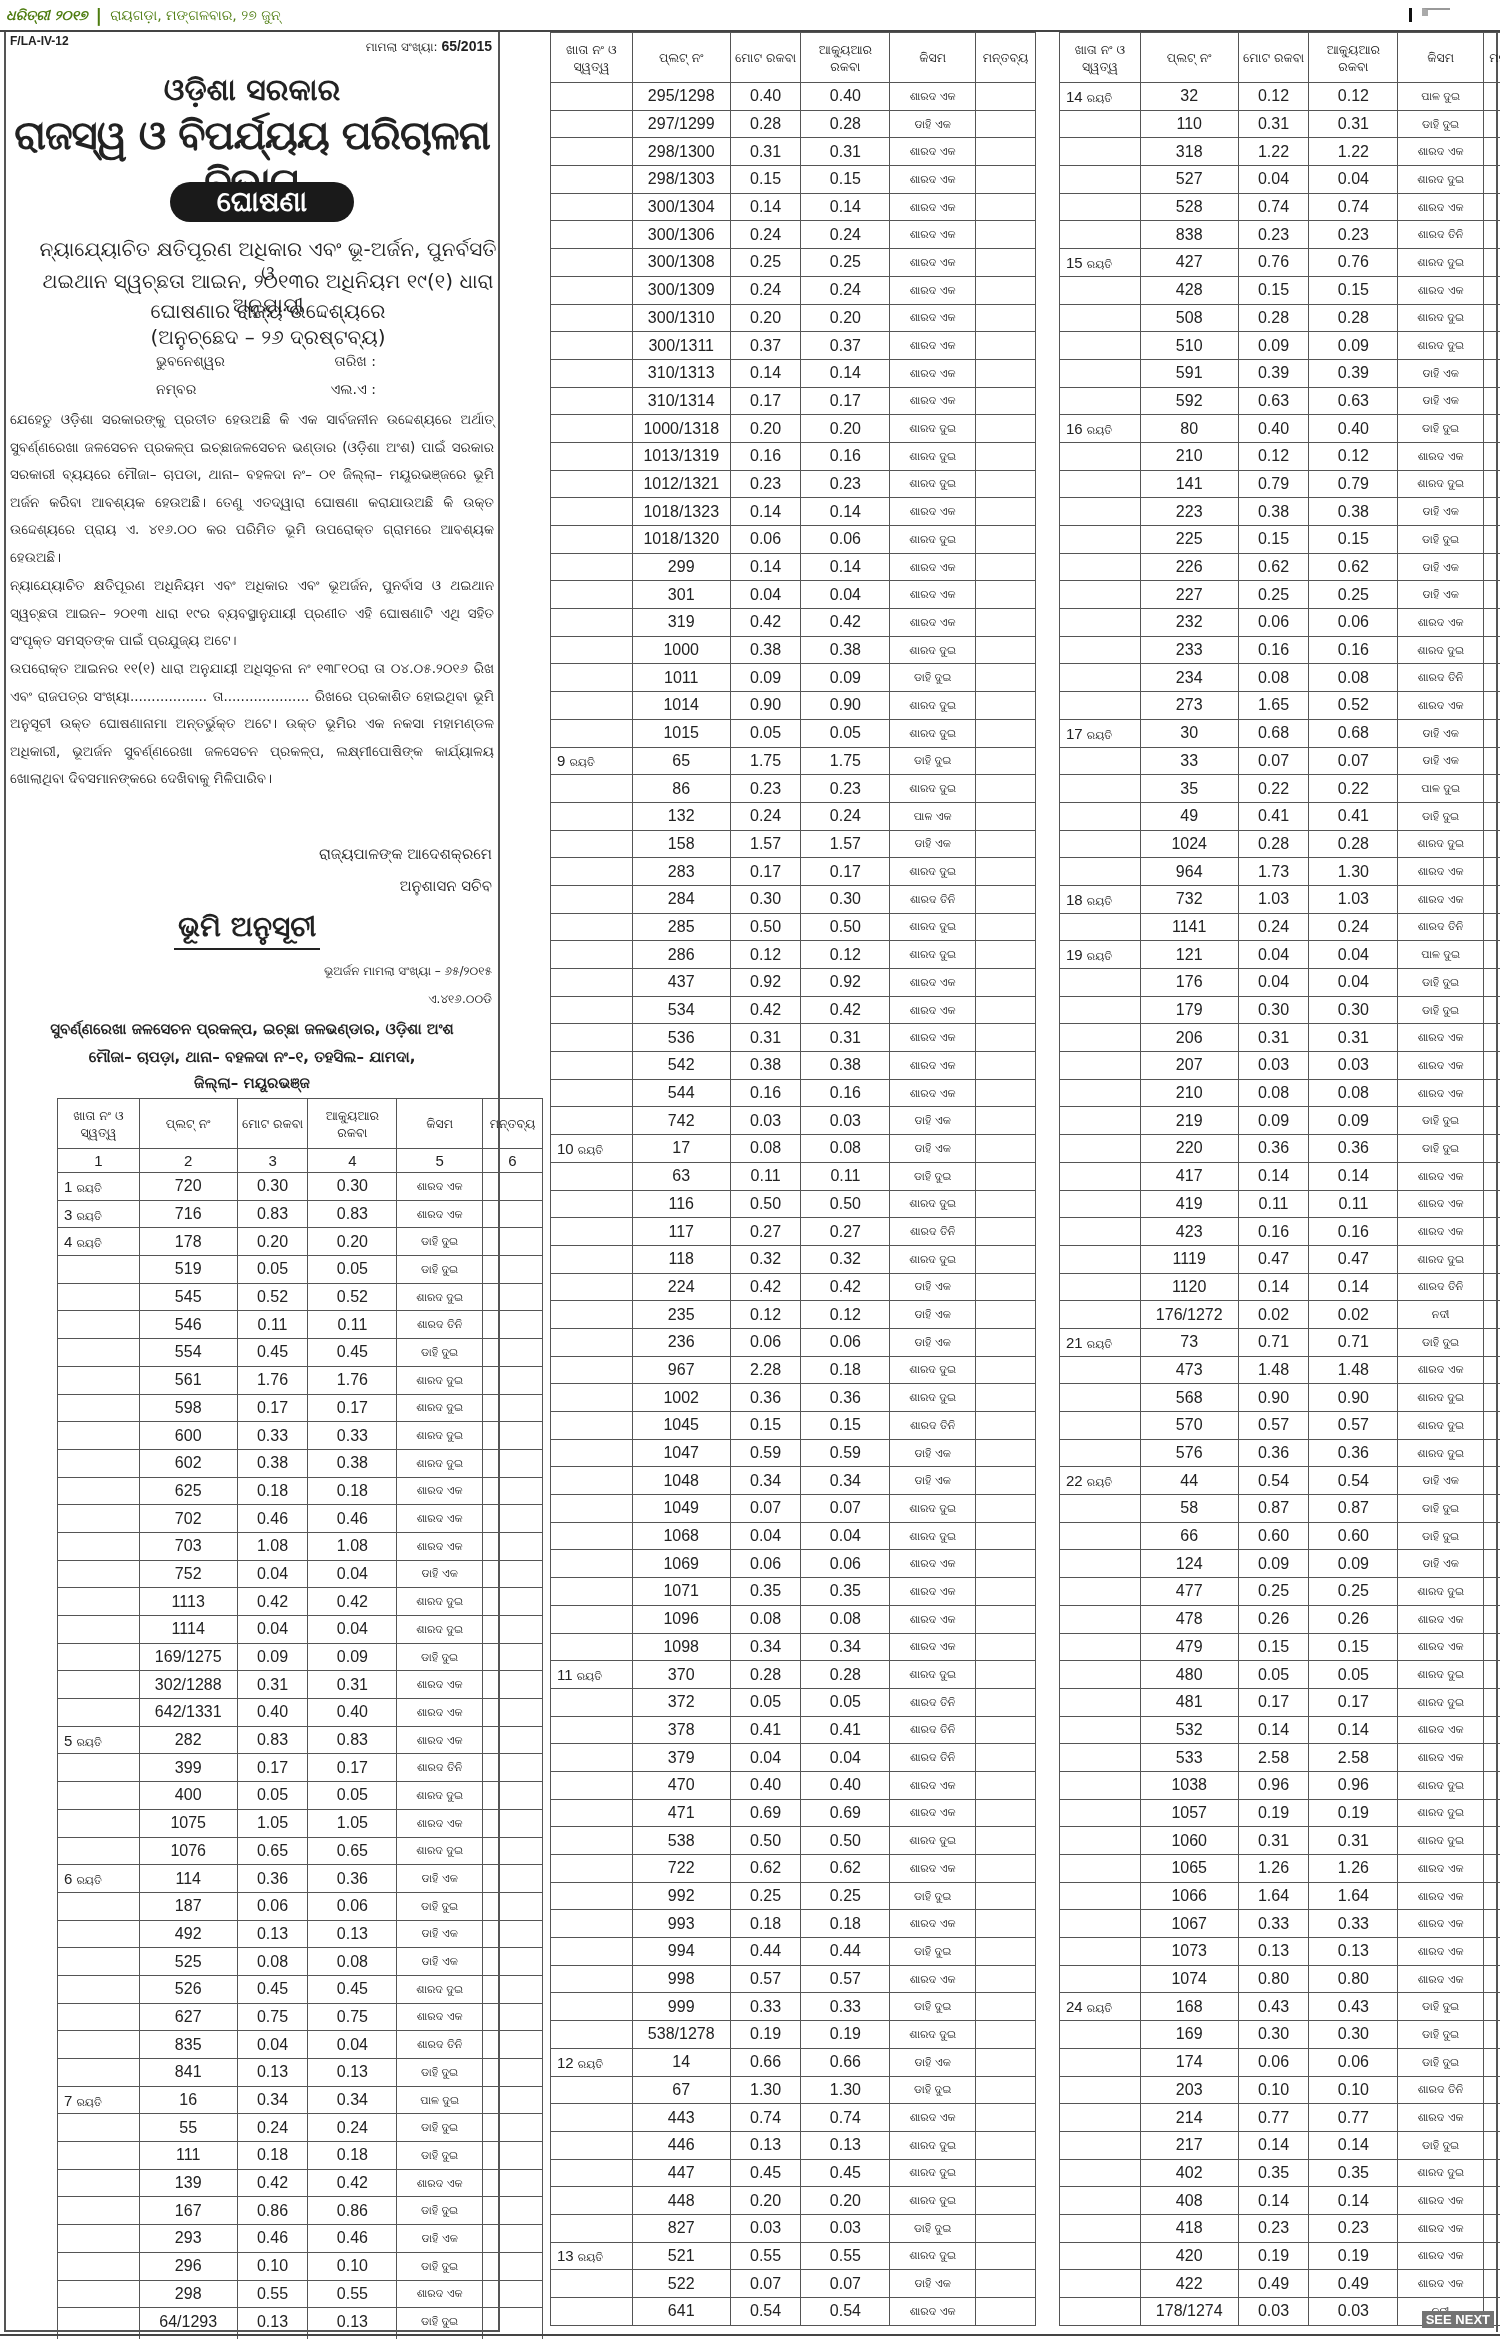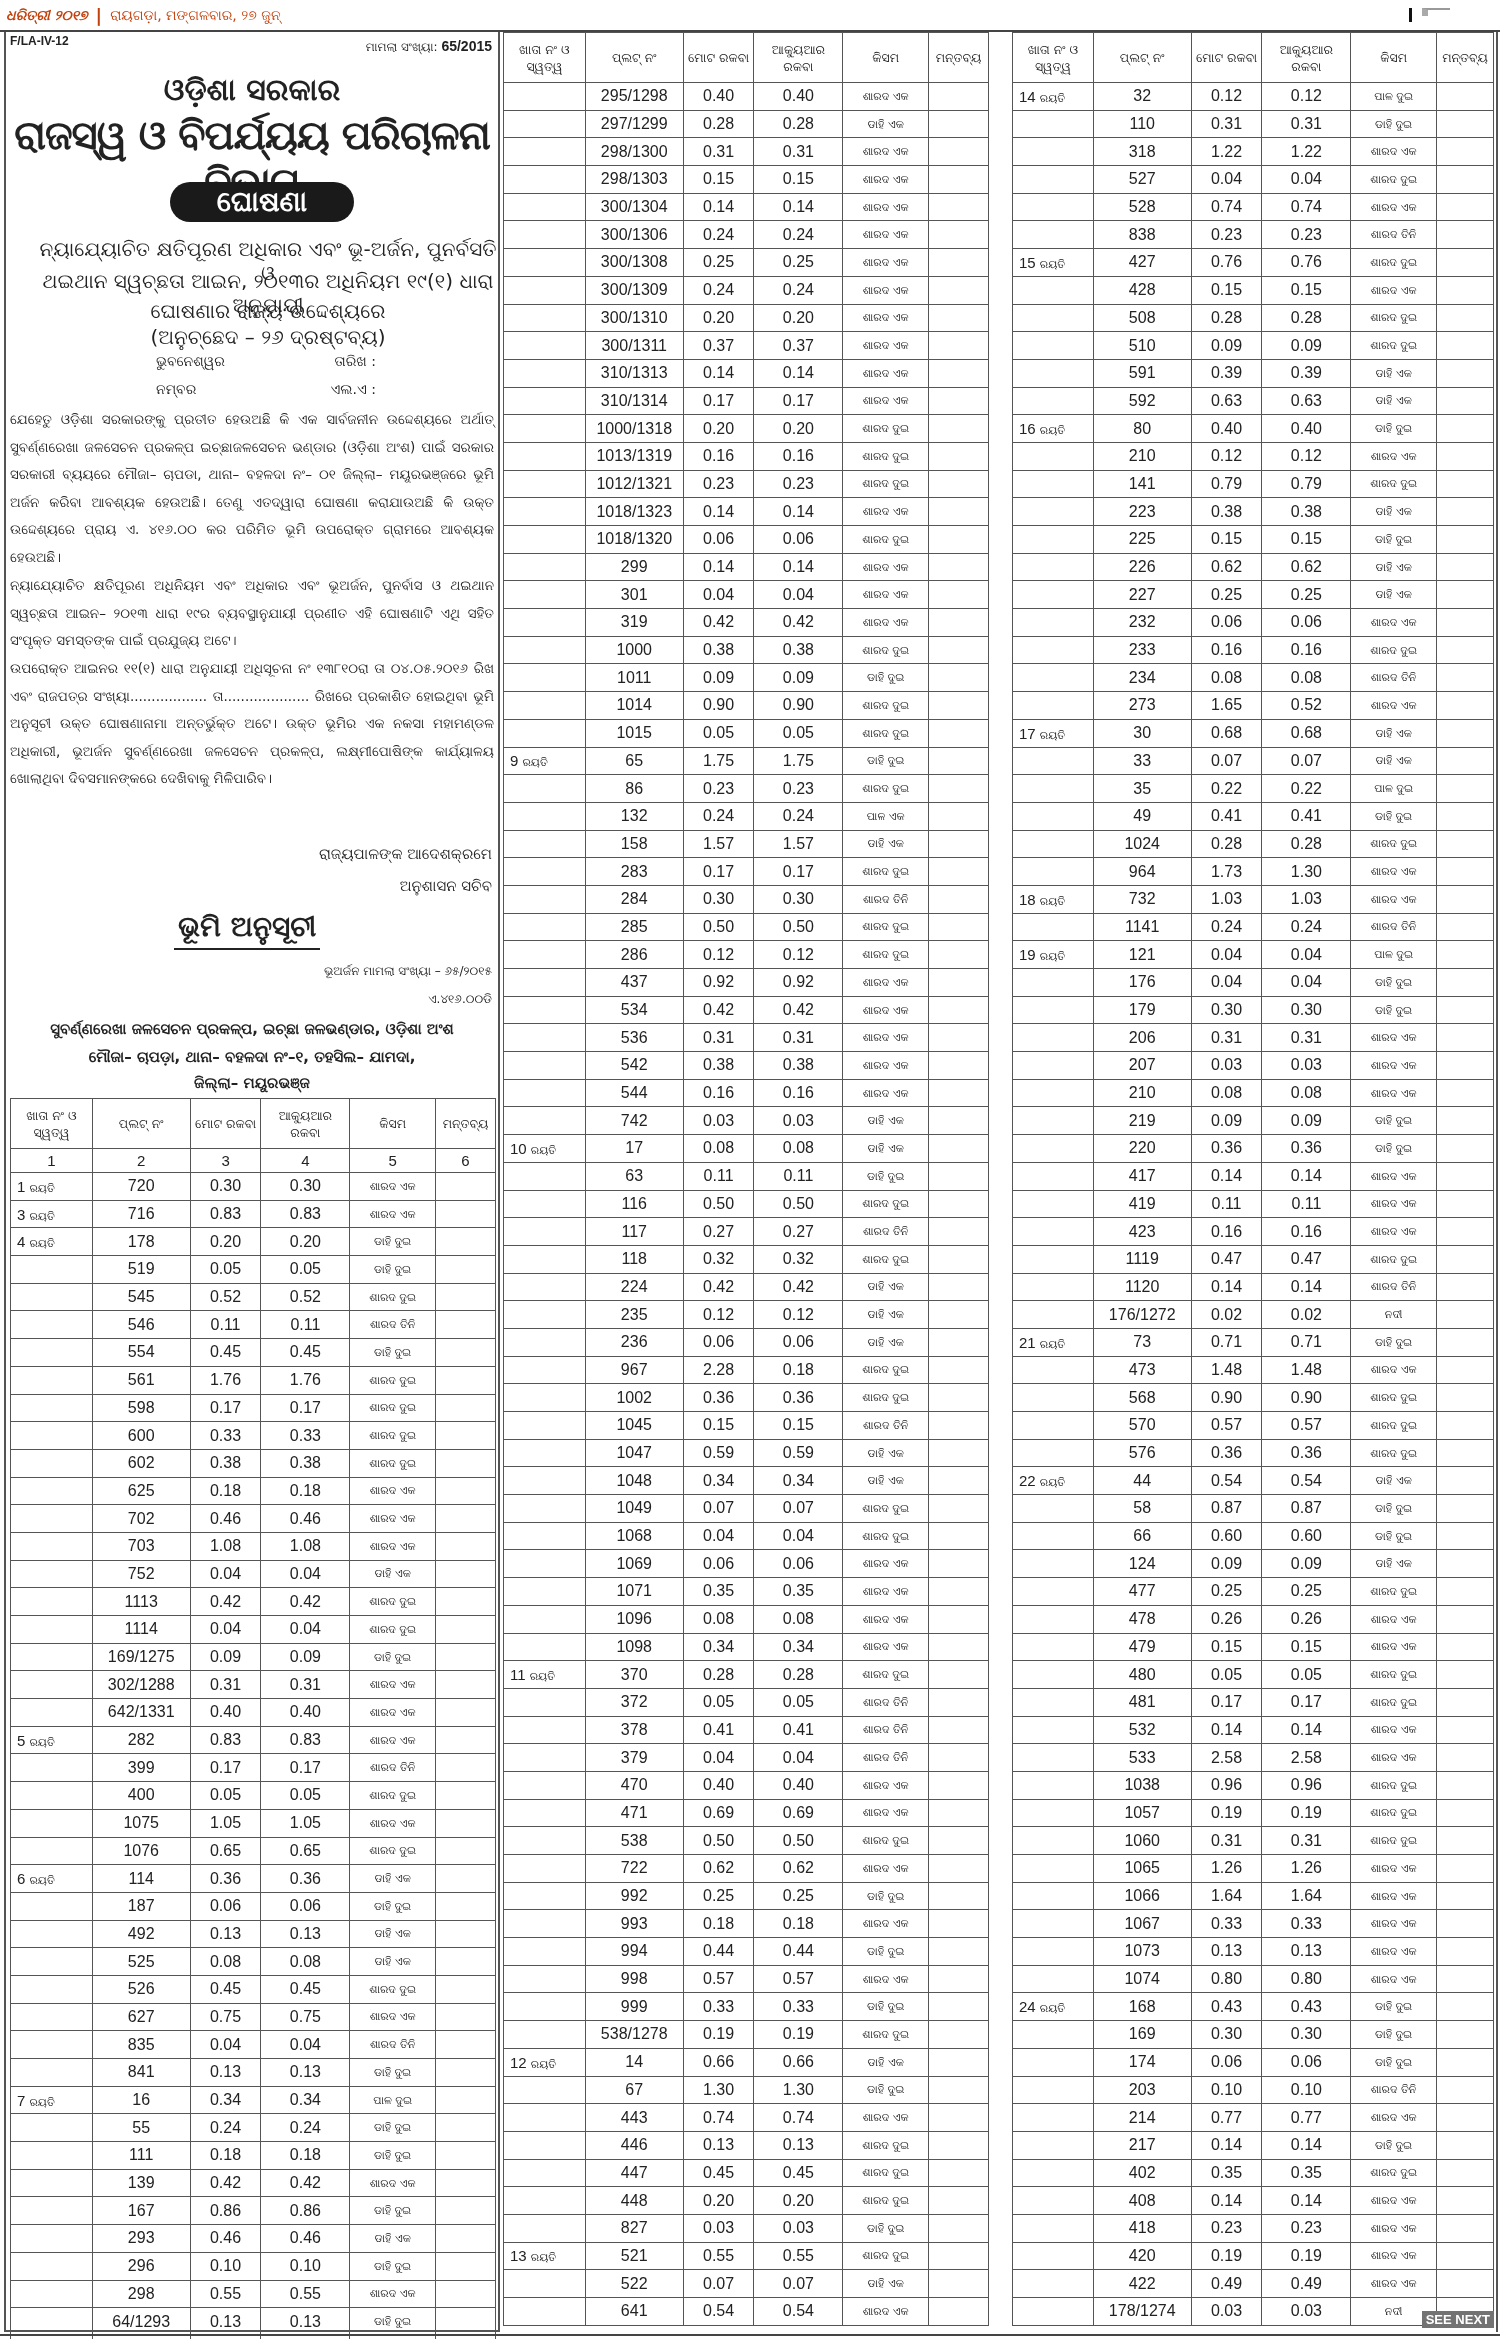--- a/index.html
+++ b/index.html
@@ -2,21 +2,21 @@
 <html><head>
 <meta charset="utf-8">
 <style>
   * { box-sizing: border-box; margin: 0; padding: 0; }
   body {
     width: 1500px; height: 2339px; background: #ffffff; color: #222;
     font-family: "DejaVu Sans", sans-serif; position: relative; overflow: hidden;
   }
   .masthead {
     position: absolute; left: 6px; top: 2px; height: 26px;
-    display: flex; align-items: center; gap: 8px; font-size: 14px; color: #c2410c;
+    display: flex; align-items: center; gap: 8px; font-size: 14px; color: #4d7c0f;
   }
   .masthead .paper { font-style: italic; font-weight: bold; }
   .masthead .sep { font-weight: bold; font-size: 18px; }
   .corner-mark { position: absolute; right: 50px; top: 8px; width: 28px; height: 8px; border-top: 2px solid #999; border-left: 6px solid #aaa; }
   .corner-bar { position: absolute; right: 88px; top: 8px; width: 3px; height: 14px; background: #111; }
   .topline { position: absolute; left: 0; right: 0; top: 30px; border-top: 2px solid #444; }
 
   .col-left {
     position: absolute; left: 4px; top: 32px; width: 496px; height: 2300px;
     border: 2px solid #555; border-top: none;
@@ -32,21 +32,21 @@
     font-weight: bold; display: flex; align-items: center; justify-content: center;
   }
   .act-line { position: absolute; left: 0; right: 0; text-align: center; font-size: 20px; margin-left: 32px; }
   .place-row { position: absolute; left: 150px; width: 220px; display: flex; justify-content: space-between; font-size: 14px; }
   .para { position: absolute; left: 4px; right: 4px; font-size: 13.5px; line-height: 27.5px; text-align: justify; }
   .sign { position: absolute; right: 6px; font-size: 15px; text-align: right; }
   .schedule-title { position: absolute; left: 168px; top: 878px; font-size: 28px; font-weight: bold; border-bottom: 2px solid #222; padding: 0 4px 4px 4px; }
   .right-line { position: absolute; right: 6px; font-size: 12px; }
   .center-line { position: absolute; left: 0; right: 0; text-align: center; font-size: 15px; font-weight: bold; }
 
-  table.land { border-collapse: collapse; position: absolute; font-size: 14.5px; }
+  table.land { border-collapse: collapse; position: absolute; font-size: 14.5px; margin-left: 47px; }
   table.land th, table.land td { border: 1px solid #555; text-align: center; padding: 0 2px; height: 27.7px; }
   table.land th { font-weight: normal; font-size: 12.5px; height: 50px; line-height: 17px; }
   table.land td.num { font-family: "Liberation Sans", sans-serif; font-size: 16px; }
   table.land td.kind { font-size: 11px; }
   table.land td.kh { text-align: left; padding-left: 6px; font-family: "Liberation Sans", sans-serif; font-size: 15px; }
   table.land td.kh small { font-family: "DejaVu Sans", sans-serif; font-size: 11px; }
   table.land tr.colnums td { height: 24px; font-family: "Liberation Sans", sans-serif; font-size: 15px; }
 
   .col-mid { position: absolute; left: 503px; top: 32px; width: 505px; height: 2300px; }
   .col-right { position: absolute; left: 1012px; top: 32px; width: 486px; height: 2300px; border-right: 2px solid #555; }

